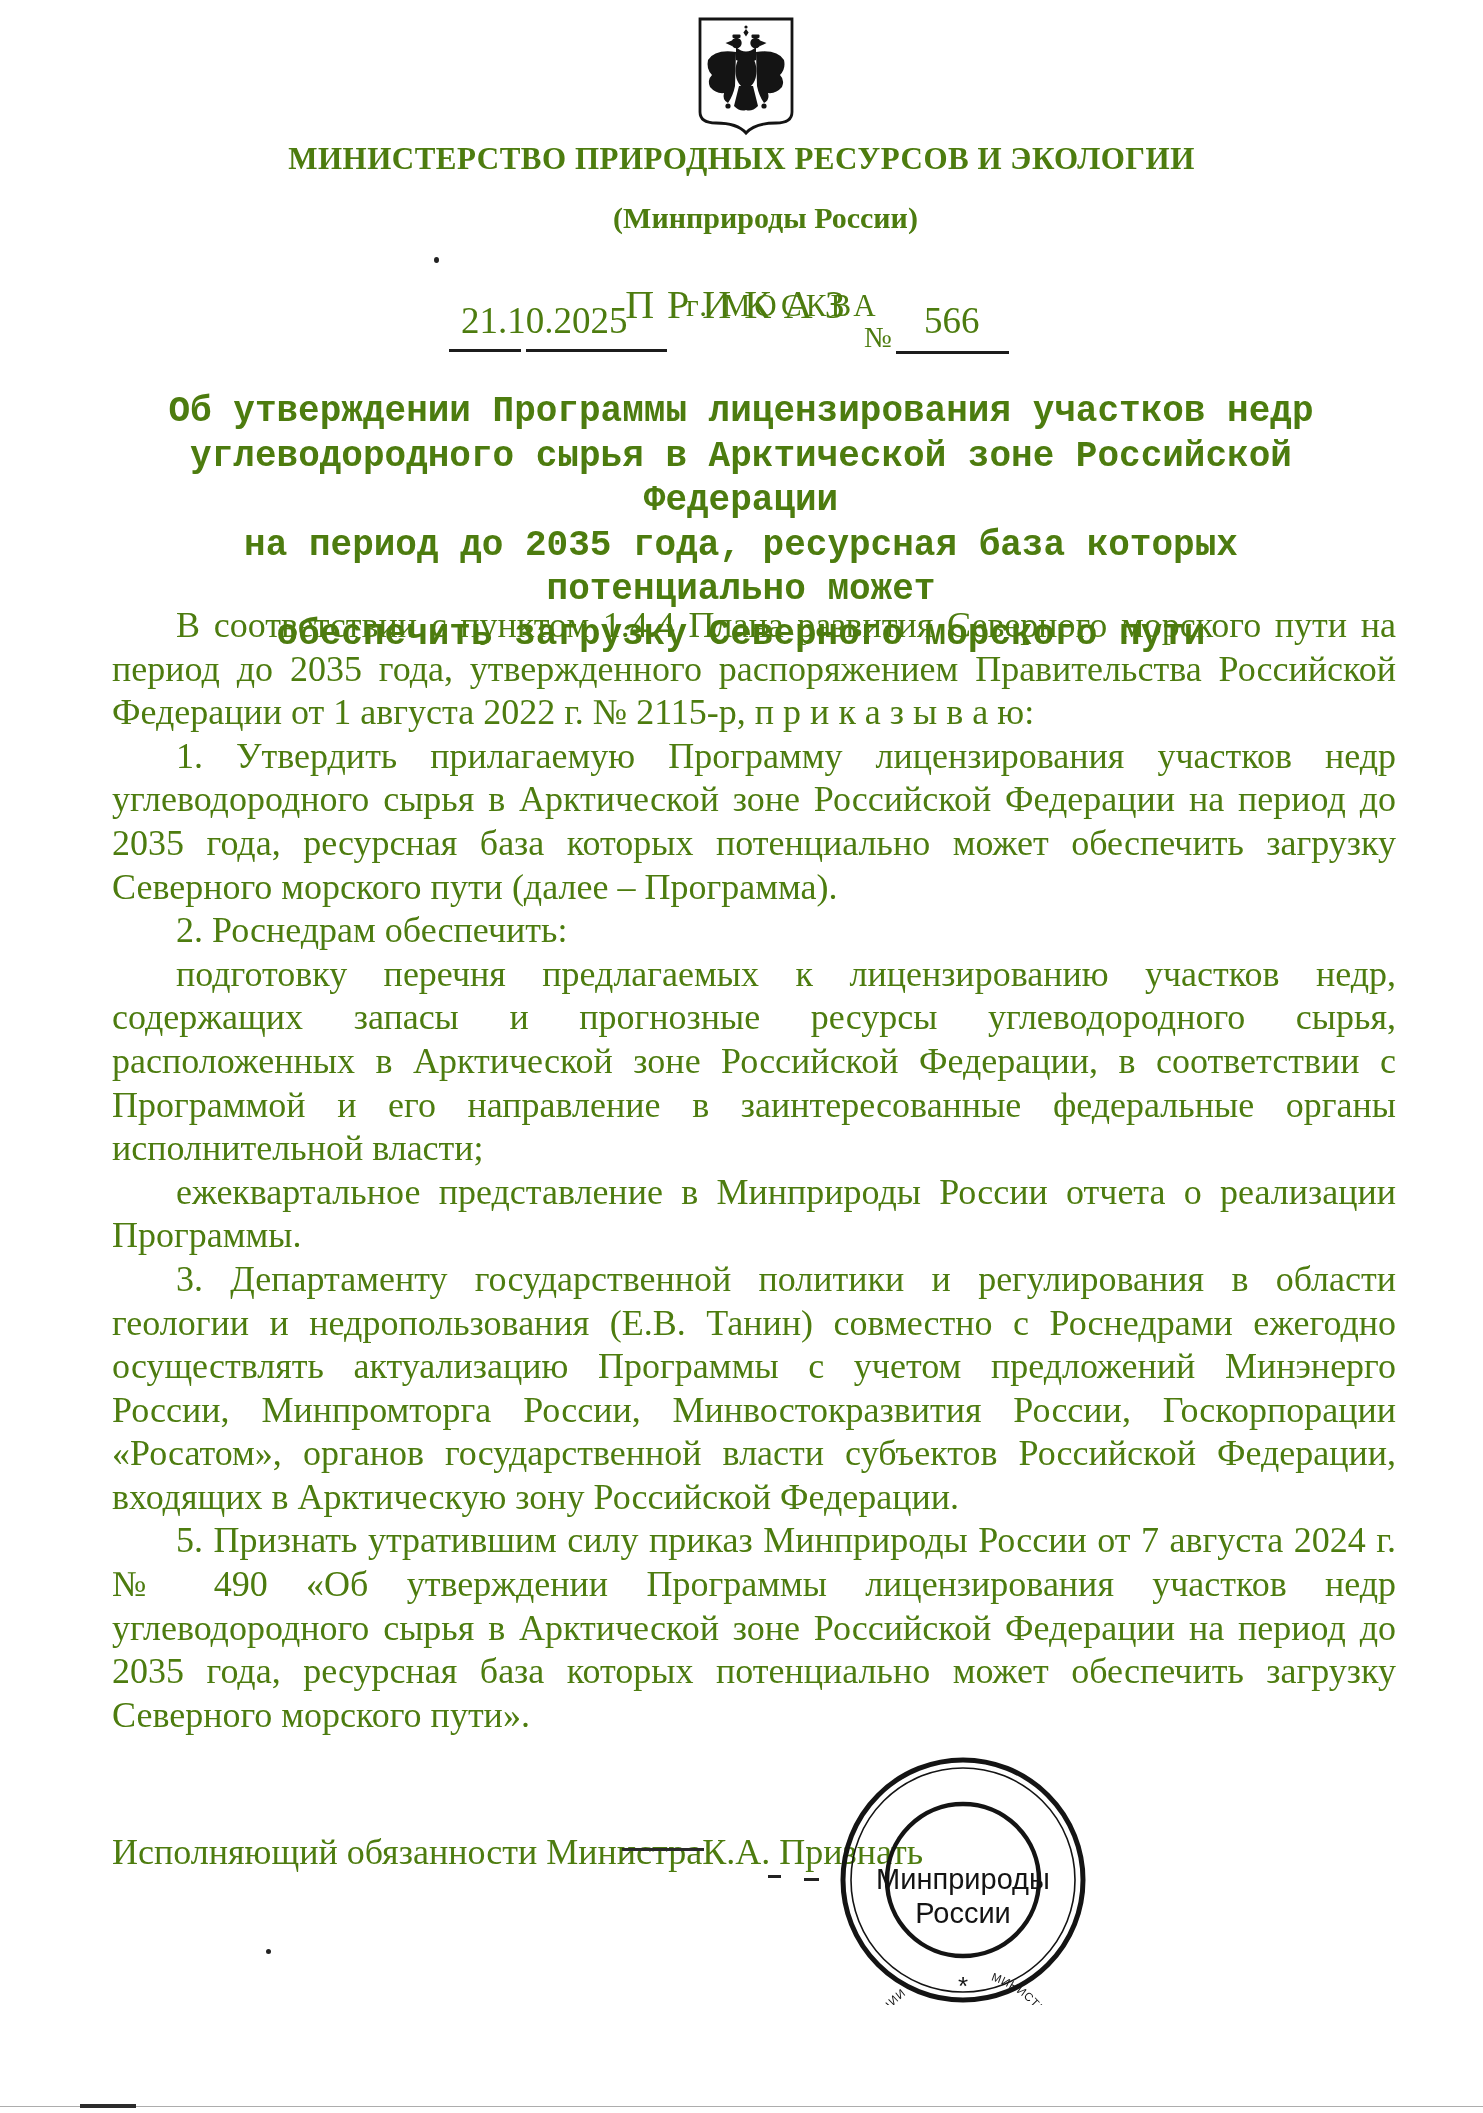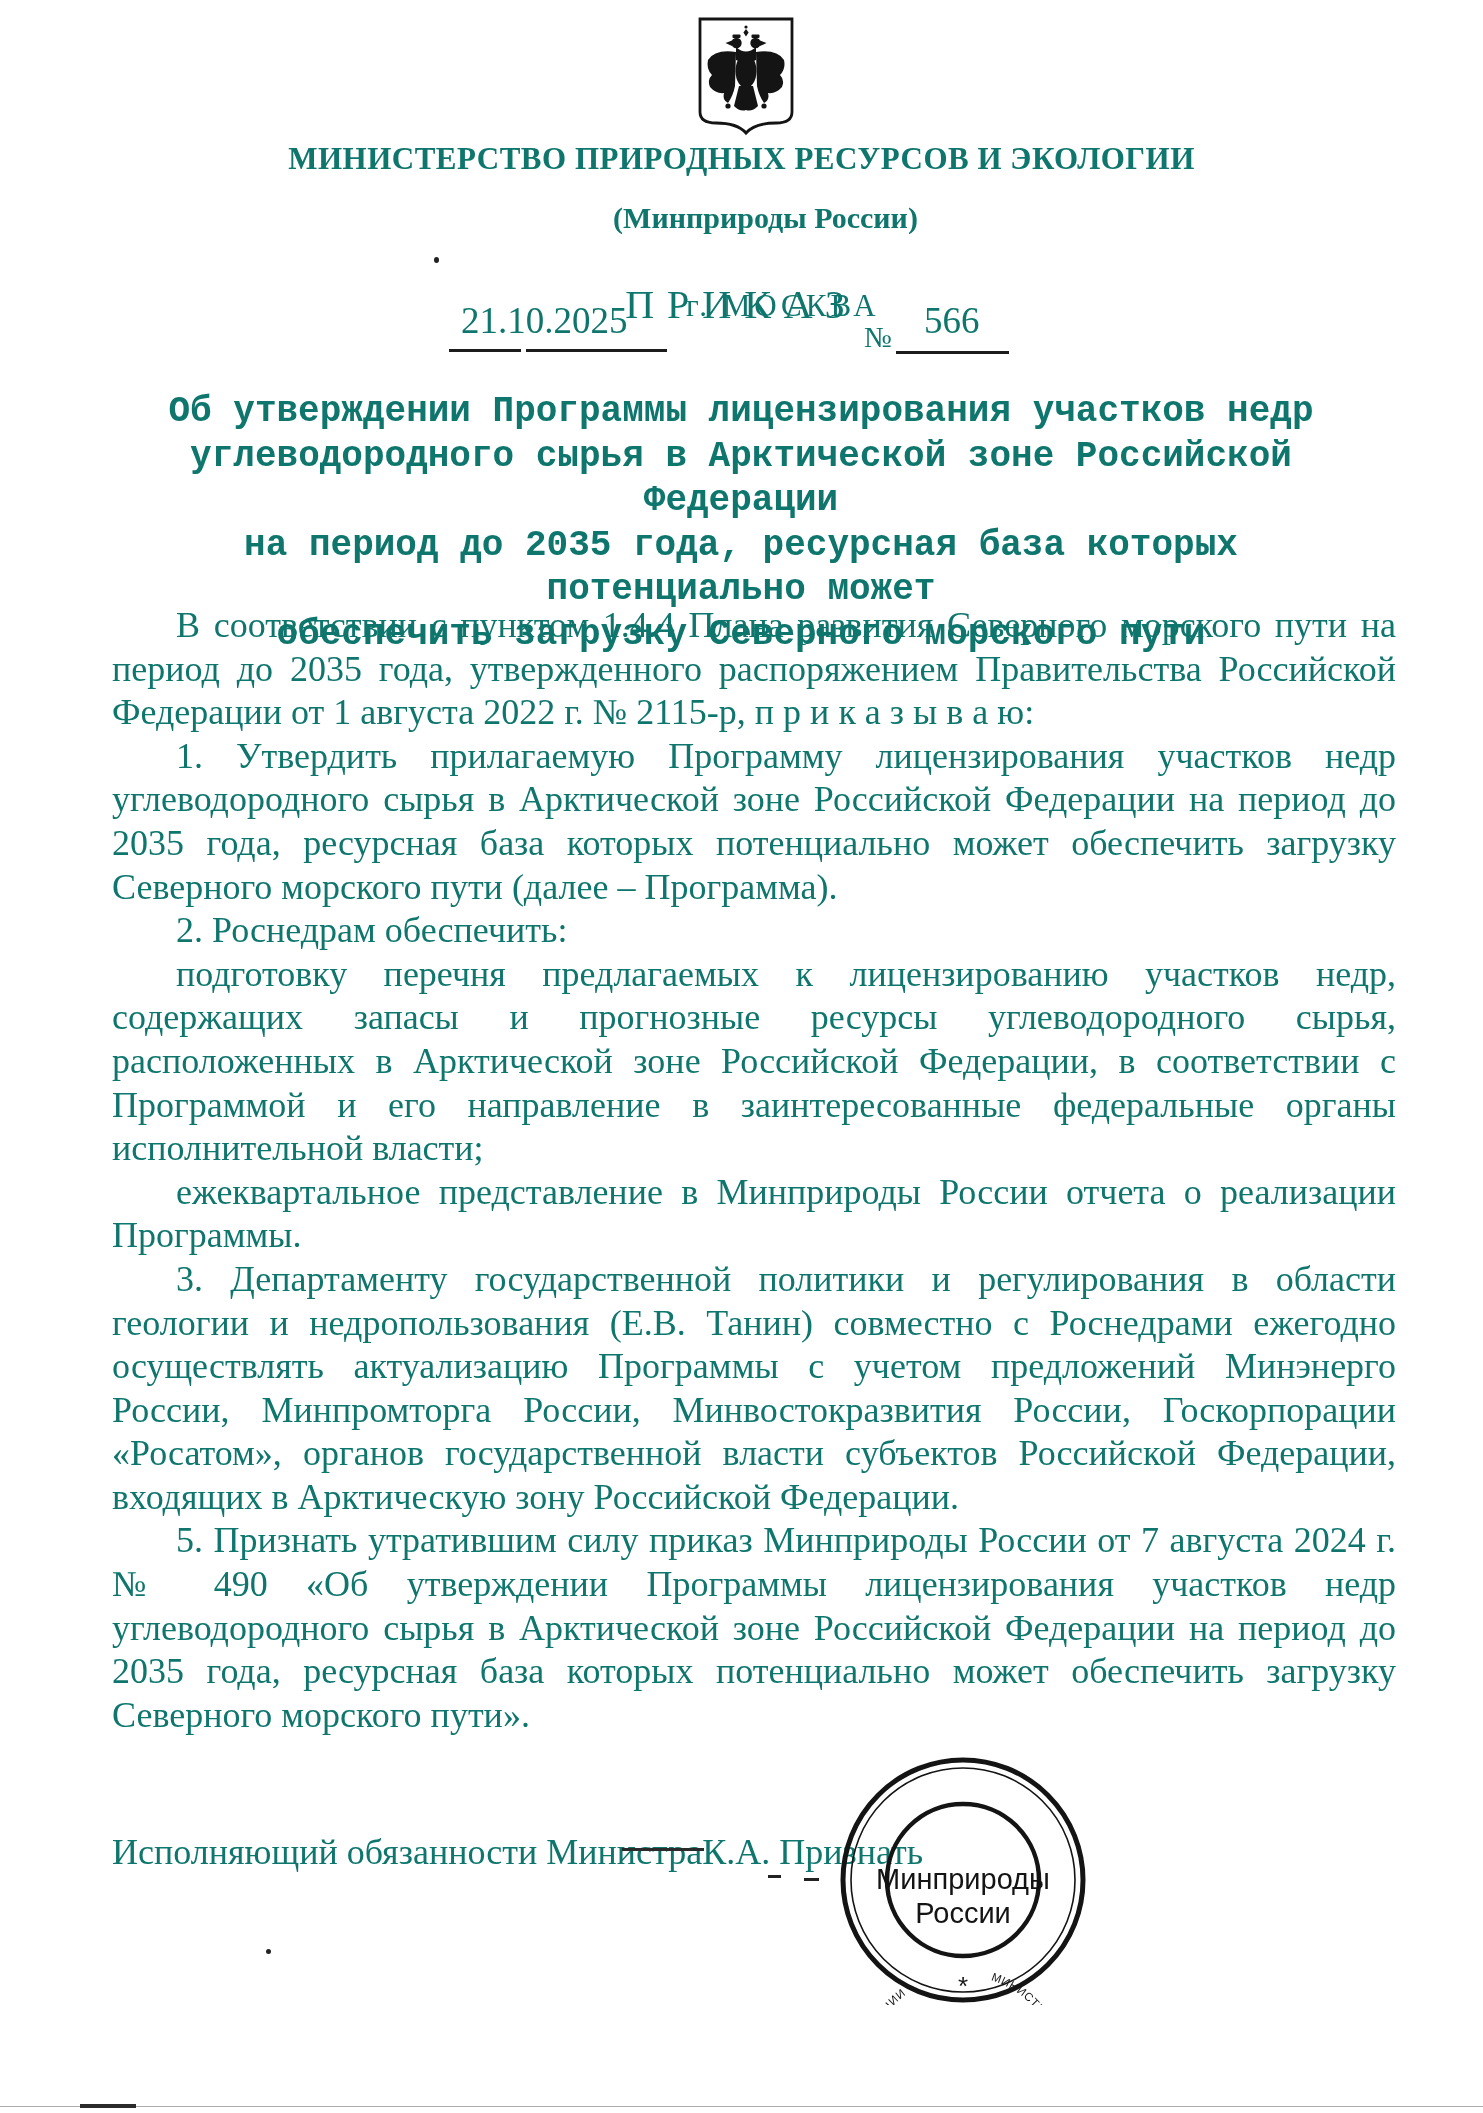--- a/index.html
+++ b/index.html
@@ -3,21 +3,21 @@
 <meta charset="utf-8">
 <style>
   html, body { margin: 0; padding: 0; background: #ffffff; }
   .page {
     position: relative;
     width: 1483px;
     height: 2113px;
     background: #ffffff;
     overflow: hidden;
     font-family: "Liberation Serif", serif;
-    color: #0f766e;
+    color: #4d7c0f;
   }
   .abs { position: absolute; }
   .centered { left: 0; width: 1483px; text-align: center; }
 
   
   .emblem { left: 697px; top: 16px; }
   .min-line1 { top: 141px; font-size: 31px; font-weight: 700; letter-spacing: 0.5px; }
   .min-line2 { top: 172px; font-size: 31px; font-weight: 700; letter-spacing: 0.5px; }
   .min-line3 { top: 201px; font-size: 30px; font-weight: 700; margin-left: 24px; }
   .doc-type  { top: 238px; font-size: 40px; letter-spacing: 13px; margin-top: 43px; }

